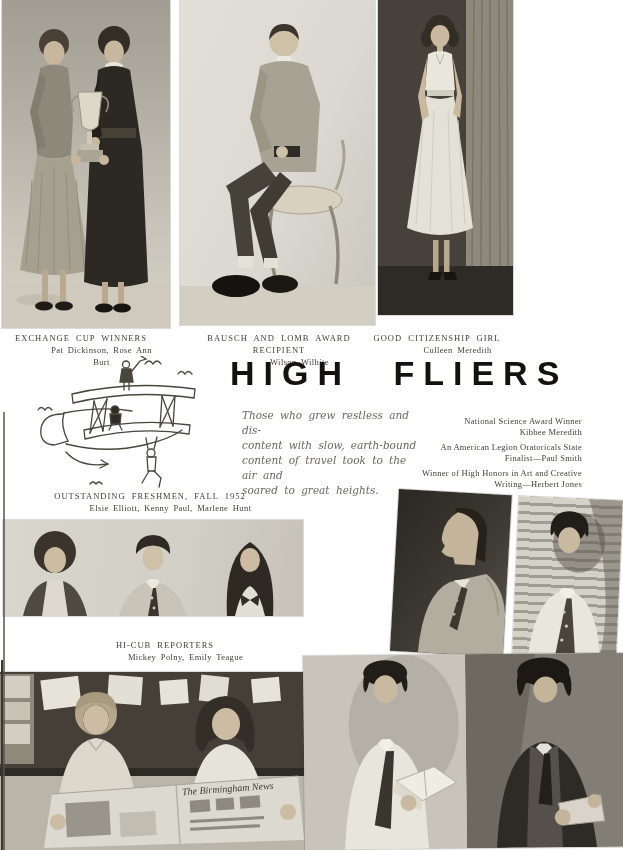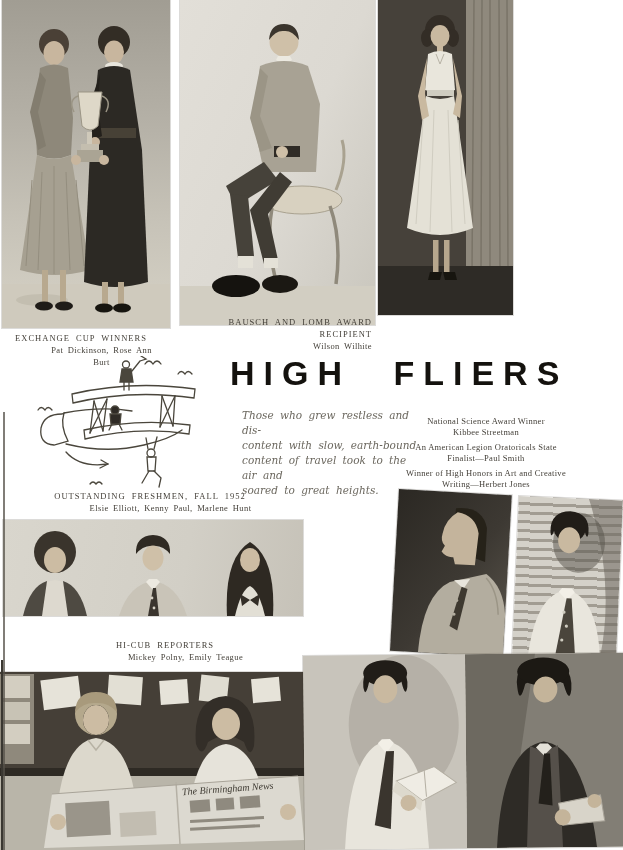--- a/index.html
+++ b/index.html
@@ -9,21 +9,21 @@
   .photo svg{display:block;width:100%;height:100%;}
   .caption{position:absolute;text-align:center;font-family:"Liberation Serif",serif;
            font-size:8.5px;line-height:12px;color:#45413a;}
   .cap-title{letter-spacing:1px;word-spacing:3px;}
   .cap-names{letter-spacing:.4px;word-spacing:2px;padding-left:41px;}
   .main-title{position:absolute;left:230px;top:354px;width:326px;text-align:center;white-space:nowrap;
               font-family:"Liberation Sans",sans-serif;font-weight:bold;font-size:34px;
               letter-spacing:9px;word-spacing:24px;color:#14120e;}
   .quote{position:absolute;left:206px;top:408px;width:184px;font-family:"DejaVu Serif",serif;
          font-style:italic;font-size:10.5px;line-height:15px;color:#6b675e;word-spacing:3px;margin-left:36px;}
-  .honors{position:absolute;left:390px;top:416px;width:192px;text-align:center;
+  .honors{position:absolute;left:390px;top:416px;width:192px;text-align:right;
           font-size:8.5px;line-height:10.5px;letter-spacing:.3px;color:#45413a;}
   .honor{margin-bottom:5px;}
   .binding-line{position:absolute;background:#55514a;}
   .blinds-photo{background:repeating-linear-gradient(180deg,#d4d1c9 0px,#d4d1c9 6px,#a19c92 6px,#a19c92 9px);}
 </style>
 </head>
 <body>
 
 <div id="page">
 
@@ -134,23 +134,27 @@
       <rect x="66" y="240" width="5.5" height="32" fill="#b7a78d"></rect>
       <path d="M52,272 L64,272 L62,280 L50,280 Z" fill="#17150f"></path>
       <path d="M65,272 L77,272 L79,280 L67,280 Z" fill="#17150f"></path>
     </svg>
   </div>
 
   <div class="caption" style="left:0;top:332px;width:162px;">
     <div class="cap-title">EXCHANGE CUP WINNERS</div>
     <div class="cap-names">Pat Dickinson, Rose Ann Burt</div>
   </div>
-  <div class="caption" style="left:186px;top:316px;width:186px;text-align:right;">
+  <div class="caption" style="left:186px;top:332px;width:186px;">
     <div class="cap-title">BAUSCH AND LOMB AWARD RECIPIENT</div>
     <div class="cap-names">Wilson Wilhite</div>
+  </div>
+  <div class="caption" style="left:348px;top:332px;width:178px;">
+    <div class="cap-title">GOOD CITIZENSHIP GIRL</div>
+    <div class="cap-names">Culleen Meredith</div>
   </div>
 
   <div class="main-title">HIGH FLIERS</div>
 
   <div style="position:absolute;left:32px;top:356px;width:185px;height:158px;">
     <svg viewBox="0 0 185 158" fill="none" stroke="#4a463c" stroke-width="1.3" stroke-linecap="round">
       <g>
           <path d="M113,8 q4,-6 8,0 q4,-6 8,0"></path>
         </g>
       <g>
@@ -210,21 +214,21 @@
   <div class="quote">
     <div>Those who grew restless and dis-</div>
     <div>content with slow, earth-bound</div>
     <div>content of travel took to the air and</div>
     <div>soared to great heights.</div>
   </div>
 
   <div class="honors">
     <div class="honor">
       <div>National Science Award Winner</div>
-      <div>Kibbee Streetman</div>
+      <div>Kibbee Meredith</div>
     </div>
     <div class="honor">
       <div>An American Legion Oratoricals State</div>
       <div>Finalist—Paul Smith</div>
     </div>
     <div class="honor">
       <div>Winner of High Honors in Art and Creative</div>
       <div>Writing—Herbert Jones</div>
     </div>
   </div>

